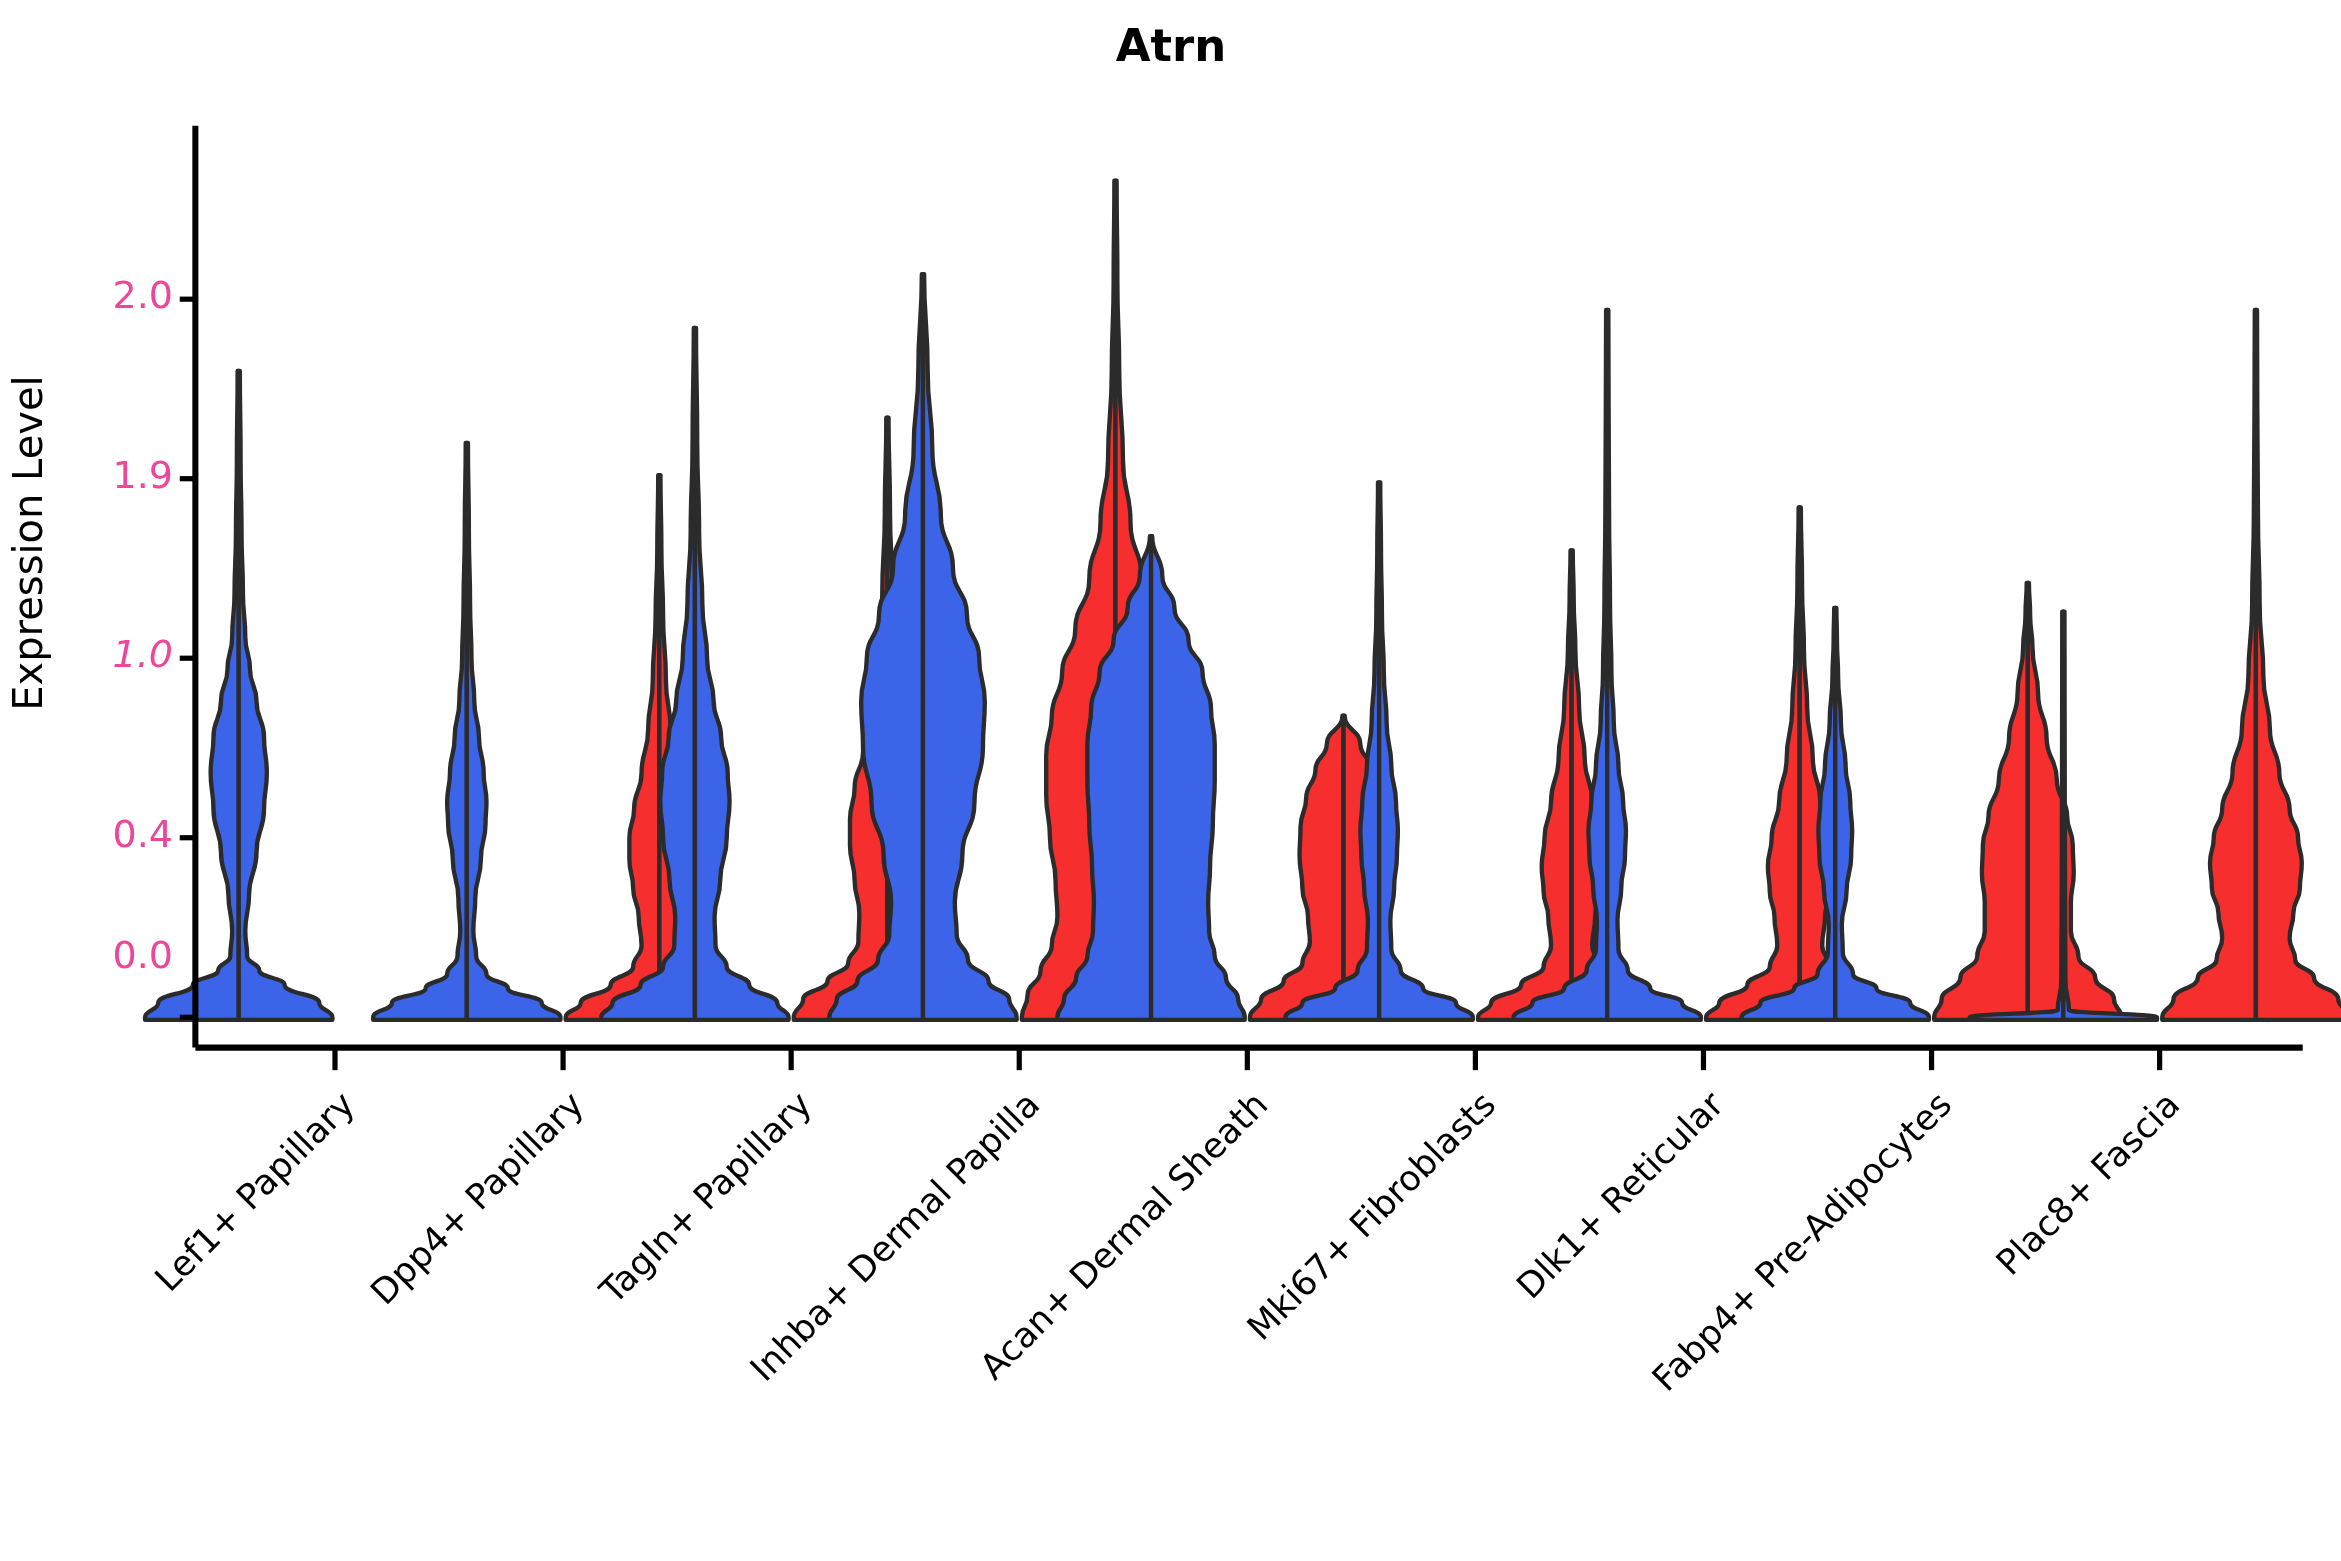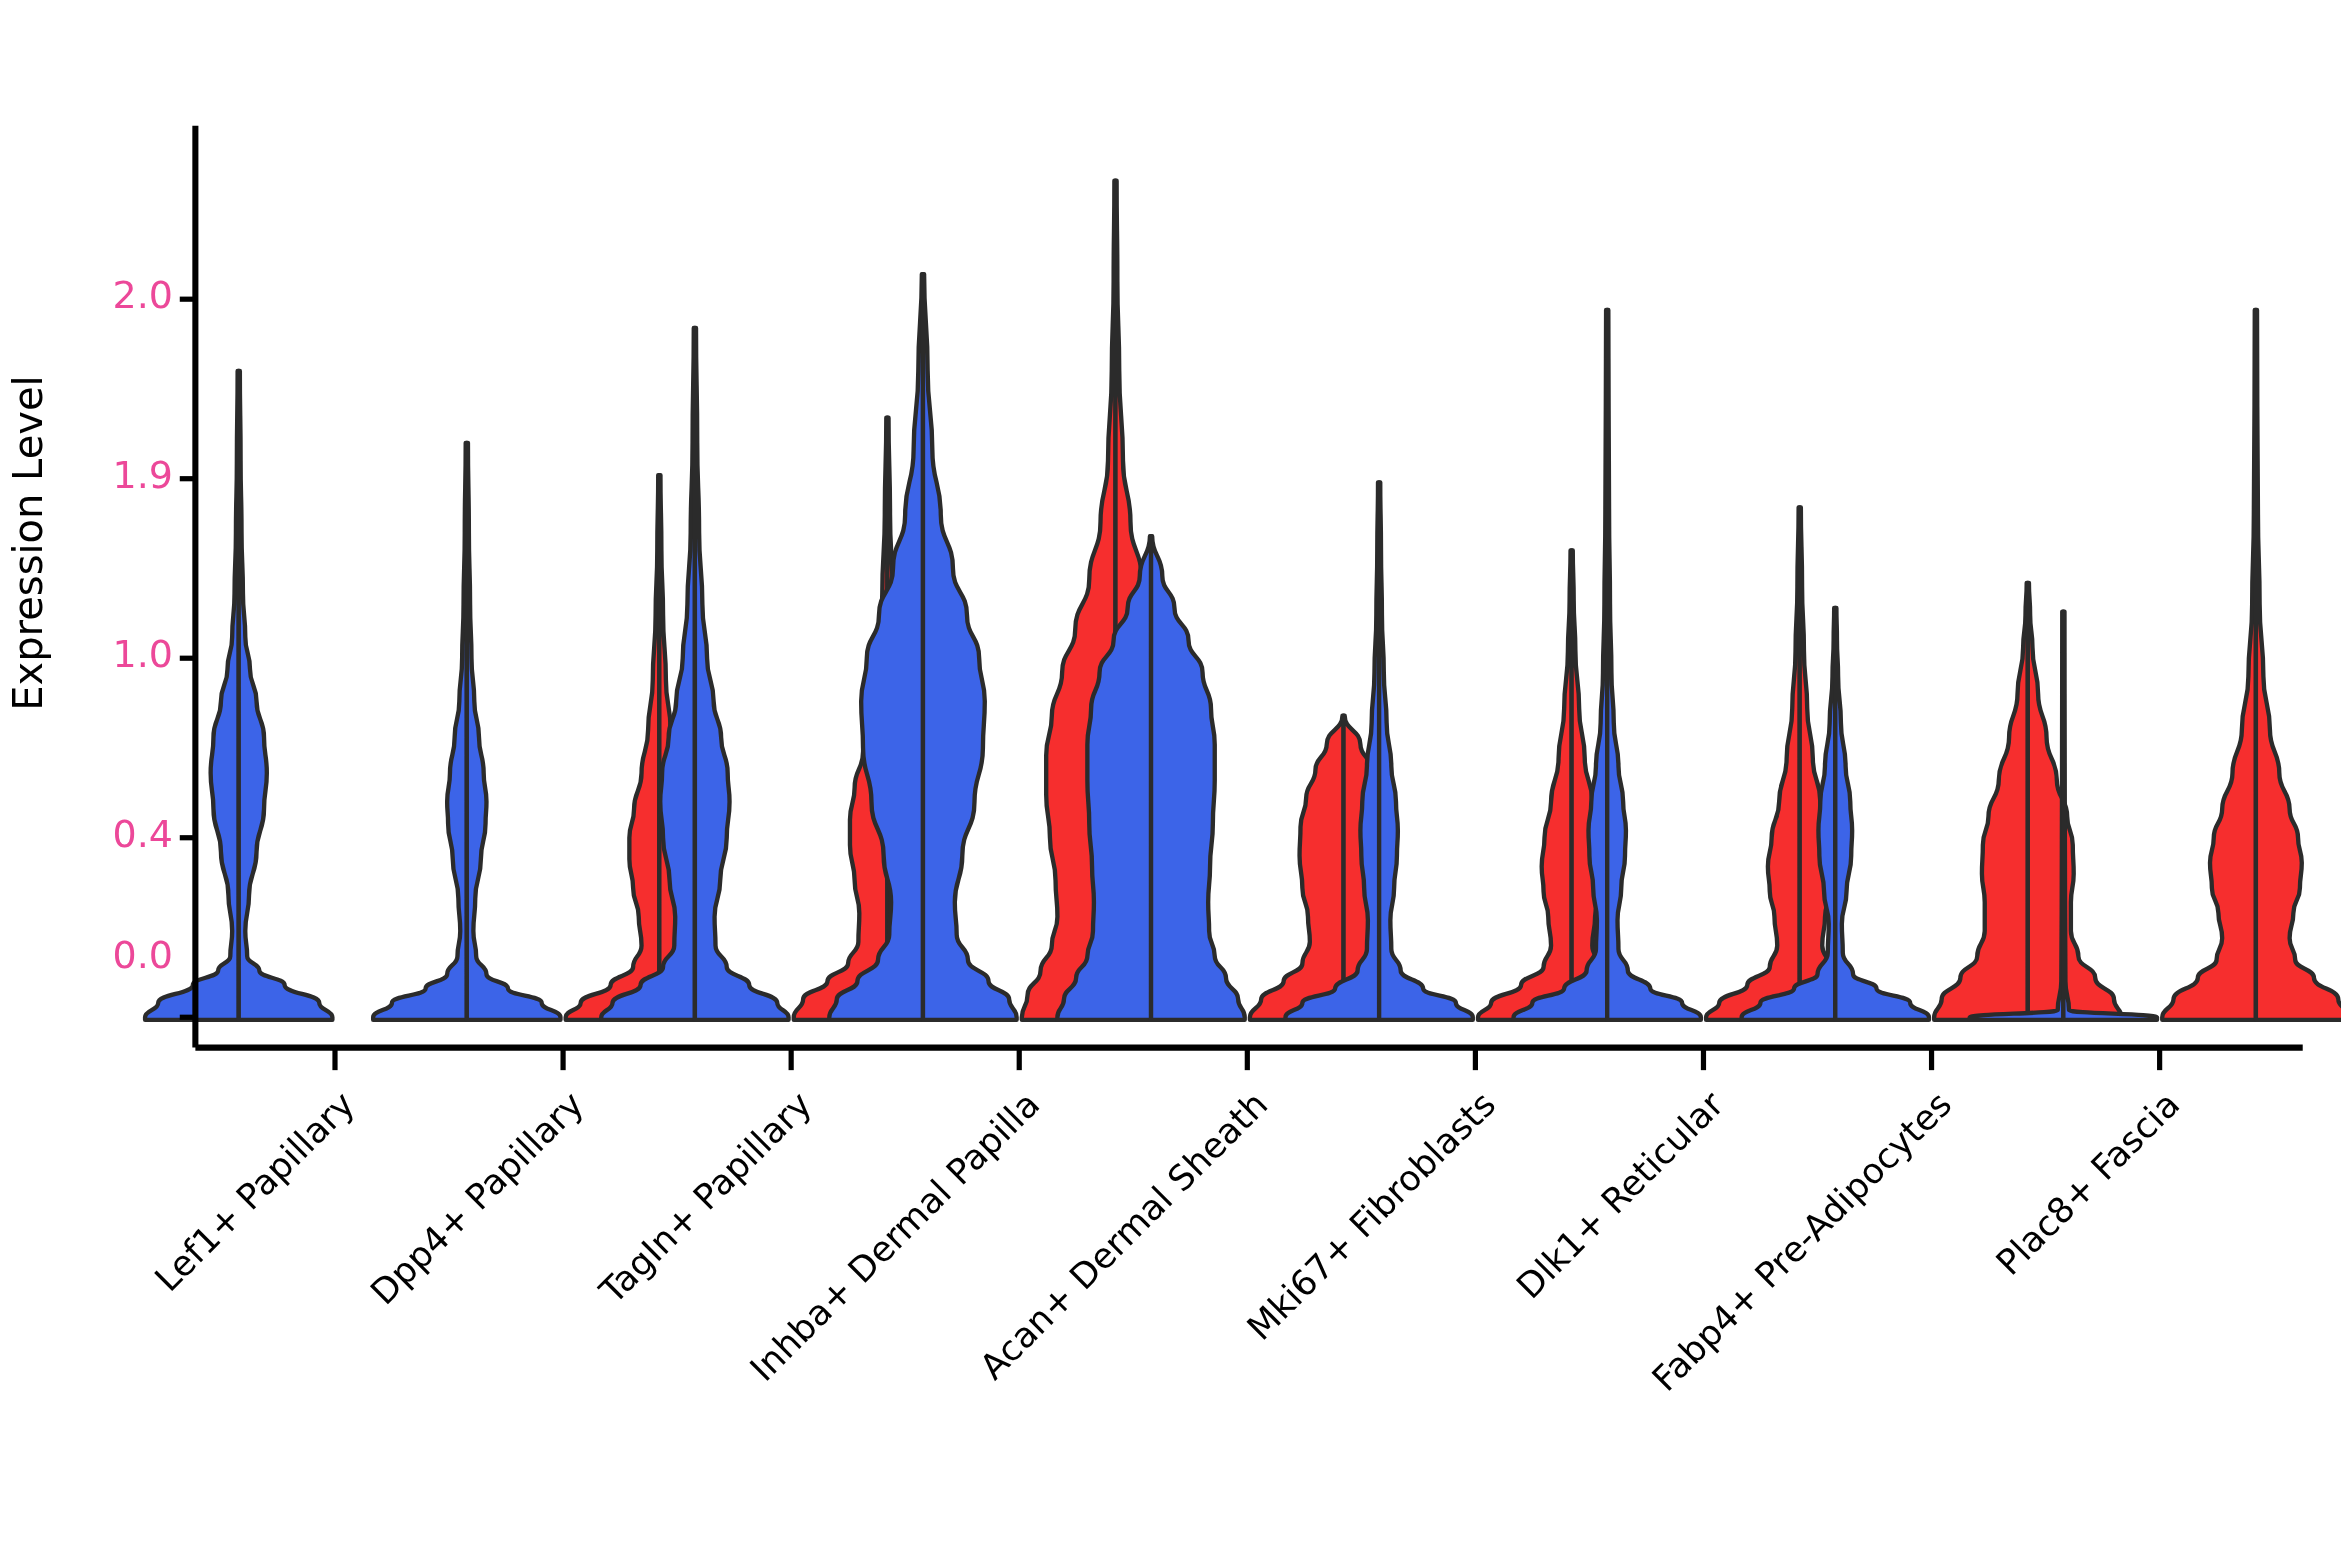--- a/index.html
+++ b/index.html
@@ -66,20 +66,21 @@
     position: absolute;
     left: 0;
     top: 0;
   }
 </style>
 </head>
 <body>
 
 <div id="figure">
 
+  <div id="plot-title">Atrn</div>
 
   <div id="ylabel">Expression Level</div>
 
   <svg id="chart-svg" width="2342" height="1561" viewBox="0 0 2700 1800">
     <g id="violins-layer" transform="translate(-110,0)">
         <g>
           <path d="M 385 1176 L 277.00 1176.00 L 277.00 1173.00 C 277.00 1164.72 292.12 1164.72 292.12 1156.44 C 292.12 1146.09 332.08 1146.09 332.08 1135.74 C 332.08 1127.46 361.24 1127.46 361.24 1119.18 C 361.24 1110.90 375.28 1110.90 375.28 1102.62 C 375.28 1088.13 377.44 1088.13 377.44 1073.64 C 377.44 1052.94 373.12 1052.94 373.12 1032.24 C 373.12 1007.40 364.48 1007.40 364.48 982.56 C 364.48 957.72 355.84 957.72 355.84 932.88 C 355.84 912.18 352.60 912.18 352.60 891.48 C 352.60 870.78 355.84 870.78 355.84 850.08 C 355.84 829.38 364.48 829.38 364.48 808.68 C 364.48 790.05 372.04 790.05 372.04 771.42 C 372.04 752.79 377.44 752.79 377.44 734.16 C 377.44 709.32 380.14 709.32 380.14 684.48 C 380.14 649.29 381.76 649.29 381.76 614.10 C 381.76 572.70 382.84 572.70 382.84 531.30 C 382.84 479.55 383.70 479.55 383.70 427.80 L 385 427.80 L 385 1176 Z" fill="#3c64e8" stroke="#2b2b2b" stroke-width="5" stroke-linejoin="round" stroke-linecap="round"></path>
           <path d="M 385 1176 L 493.00 1176.00 L 493.00 1173.00 C 493.00 1164.72 477.88 1164.72 477.88 1156.44 C 477.88 1146.09 437.92 1146.09 437.92 1135.74 C 437.92 1127.46 408.76 1127.46 408.76 1119.18 C 408.76 1110.90 394.72 1110.90 394.72 1102.62 C 394.72 1088.13 392.56 1088.13 392.56 1073.64 C 392.56 1052.94 396.88 1052.94 396.88 1032.24 C 396.88 1007.40 405.52 1007.40 405.52 982.56 C 405.52 957.72 414.16 957.72 414.16 932.88 C 414.16 912.18 417.40 912.18 417.40 891.48 C 417.40 870.78 414.16 870.78 414.16 850.08 C 414.16 829.38 405.52 829.38 405.52 808.68 C 405.52 790.05 397.96 790.05 397.96 771.42 C 397.96 752.79 392.56 752.79 392.56 734.16 C 392.56 709.32 389.86 709.32 389.86 684.48 C 389.86 649.29 388.24 649.29 388.24 614.10 C 388.24 572.70 387.16 572.70 387.16 531.30 C 387.16 479.55 386.30 479.55 386.30 427.80 L 385 427.80 L 385 1176 Z" fill="#3c64e8" stroke="#2b2b2b" stroke-width="5" stroke-linejoin="round" stroke-linecap="round"></path>
         </g>
         <g>
@@ -147,21 +148,21 @@
         <line x1="1701" y1="1208" x2="1701" y2="1234" stroke="#000" stroke-width="6"></line>
         <line x1="1964" y1="1208" x2="1964" y2="1234" stroke="#000" stroke-width="6"></line>
         <line x1="2227" y1="1208" x2="2227" y2="1234" stroke="#000" stroke-width="6"></line>
         <line x1="2490" y1="1208" x2="2490" y2="1234" stroke="#000" stroke-width="6"></line>
       </g>
   </svg>
 
   <div id="ytick-labels">
       <div class="ytick-label" style="top: 933px;">0.0</div>
       <div class="ytick-label" style="top: 812px;">0.4</div>
-      <div class="ytick-label" style="top: 632px;">1.0</div>
+      <div class="ytick-label" style="top: 632px; font-style: italic;">1.0</div>
       <div class="ytick-label" style="top: 453px;">1.9</div>
       <div class="ytick-label" style="top: 273px;">2.0</div>
     </div>
   <div id="xtick-labels">
       <div class="xtick-label" style="left: -533px; width: 867px; top: 1084px;">Lef1+ Papillary</div>
       <div class="xtick-label" style="left: -304px; width: 867px; top: 1084px;">Dpp4+ Papillary</div>
       <div class="xtick-label" style="left: -76px; width: 867px; top: 1084px;">TagIn+ Papillary</div>
       <div class="xtick-label" style="left: 152px; width: 867px; top: 1084px;">Inhba+ Dermal Papilla</div>
       <div class="xtick-label" style="left: 380px; width: 867px; top: 1084px;">Acan+ Dermal Sheath</div>
       <div class="xtick-label" style="left: 608px; width: 867px; top: 1084px;">Mki67+ Fibroblasts</div>

